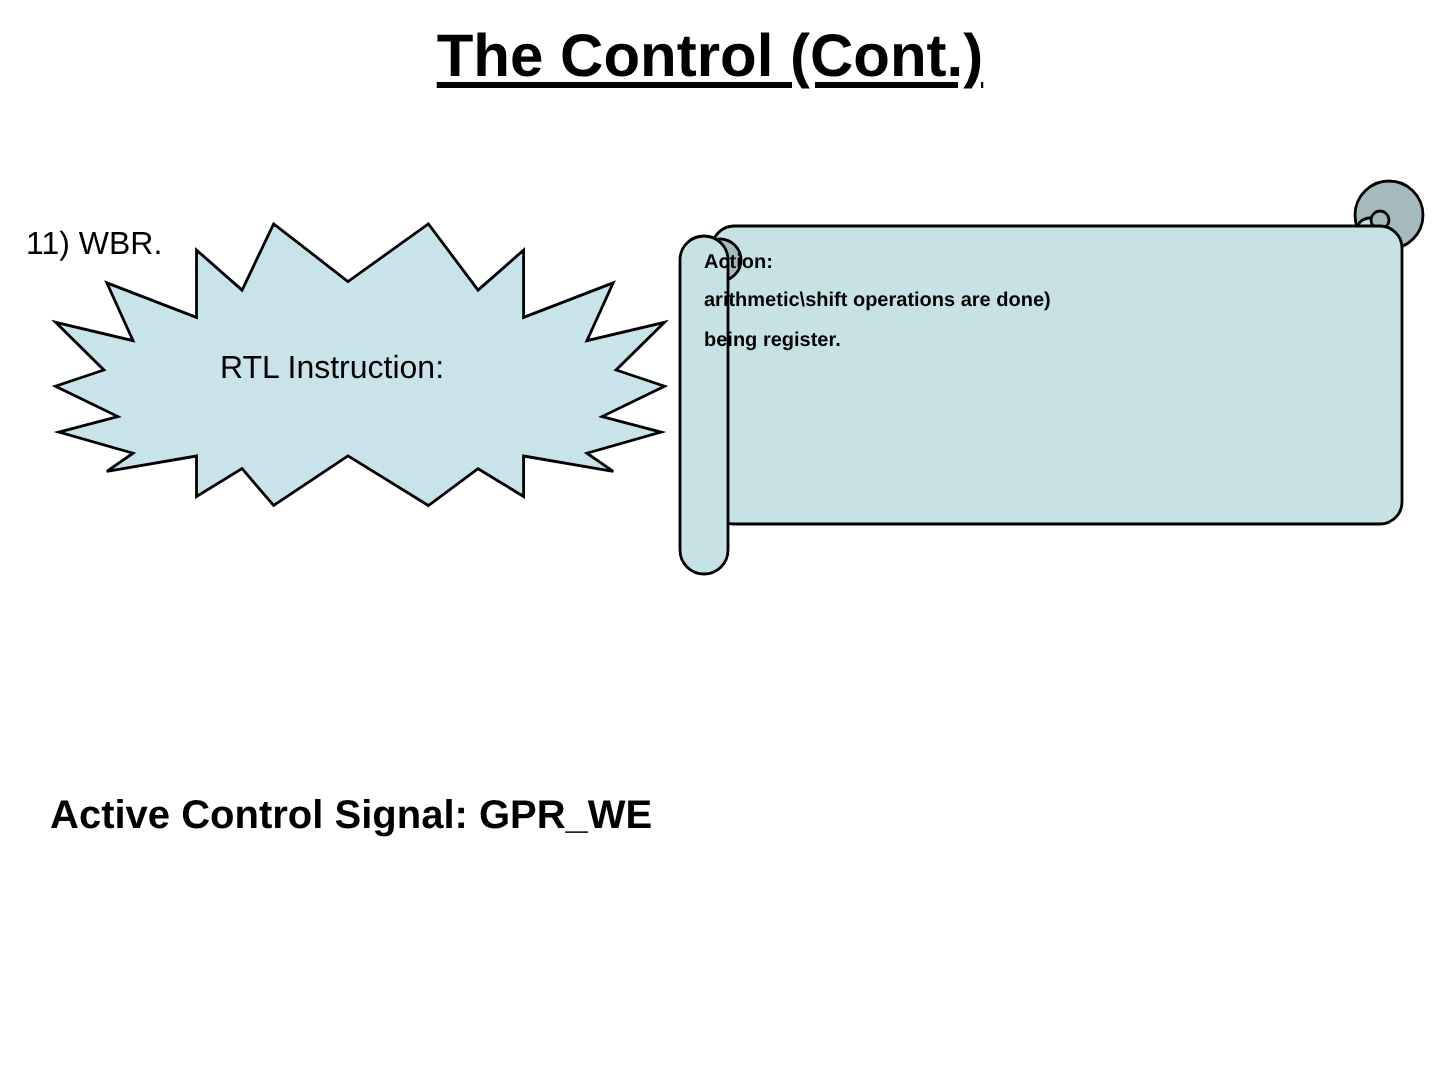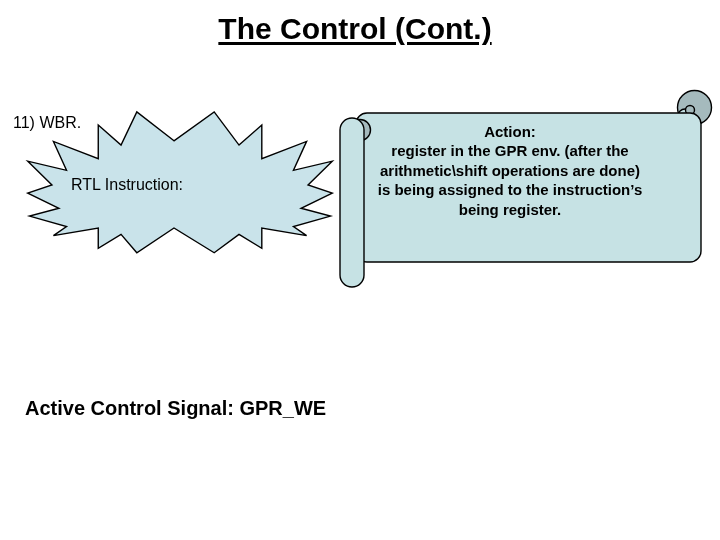--- a/index.html
+++ b/index.html
@@ -44,39 +44,39 @@
     left: 10px;
     top: 93px;
     width: 328px;
     height: 178px;
   }
   .burst-text {
     position: absolute;
     left: 71px;
     top: 174px;
     width: 190px;
-    text-align: left;
+    text-align: center;
     font-size: 16px;
     font-weight: 400;
     line-height: 21px;
   }
   .scroll-svg {
     position: absolute;
     left: 336px;
     top: 85px;
     width: 380px;
     height: 210px;
   }
   .scroll-text {
     position: absolute;
     left: 352px;
     top: 122px;
     width: 316px;
-    text-align: center;
-    font-size: 15px;
+    text-align: left;
+    font-size: 10px;
     font-weight: 700;
     line-height: 19.4px;
   }
   .footer-label {
     position: absolute;
     left: 25px;
     top: 397px;
     font-size: 20px;
     font-weight: 600;
   }
@@ -112,21 +112,19 @@
     <circle class="outline" cx="354" cy="25" r="4.5" fill="#a5babd"></circle>
 
     <rect class="outline" x="20" y="28" width="345" height="149" rx="11" fill="#c6e2e4"></rect>
 
     <circle class="outline" cx="24" cy="45" r="10.5" fill="#a5babd"></circle>
     <rect class="outline" x="4" y="33" width="24" height="169" rx="12" fill="#c6e2e4"></rect>
   </svg>
 
   <div class="scroll-text">
     <div>Action:</div>
-    <div>register in the GPR env. (after the</div>
     <div>arithmetic\shift operations are done)</div>
-    <div>is being assigned to the instruction’s</div>
     <div>being register.</div>
   </div>
 
   <div class="footer-label">Active Control Signal: GPR_WE</div>
 
 </div>
 
 </body></html>

